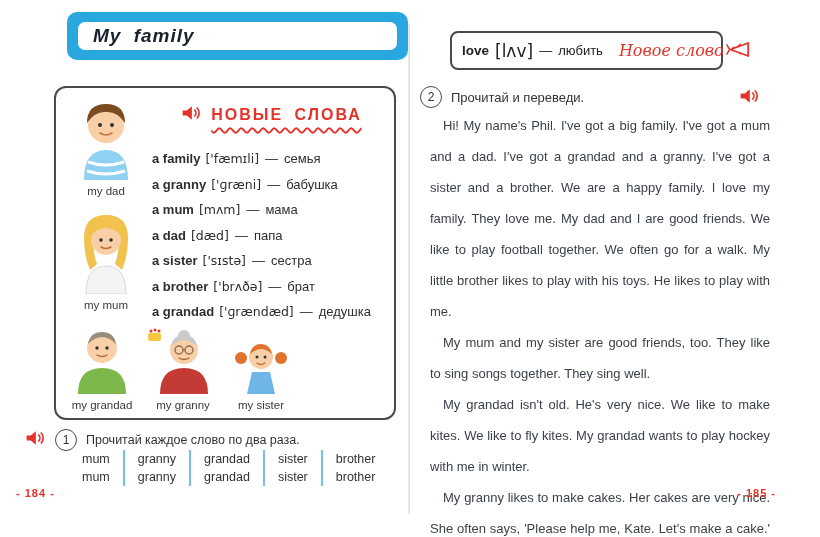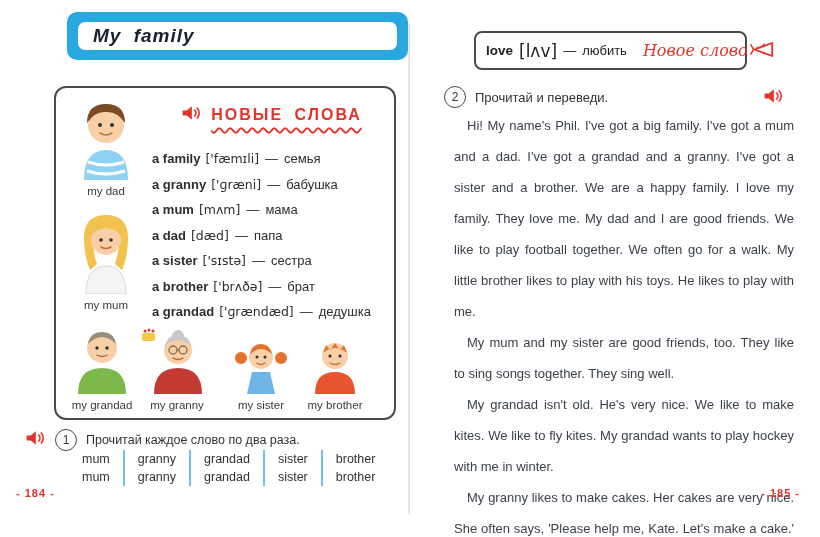--- a/index.html
+++ b/index.html
@@ -2,21 +2,21 @@
 <html><head>
 <meta charset="utf-8">
 <style>
   html,body { margin:0; padding:0; }
   body {
     width:820px; height:537px; position:relative; overflow:hidden;
     background:#ffffff; font-family:"Liberation Sans", sans-serif; color:#333;
   }
   .page { position:absolute; top:0; height:537px; width:410px; }
   .page-left { left:0; }
-  .page-right { left:410px; }
+  .page-right { left:386px; }
   .spine { position:absolute; left:408px; top:24px; width:2px; height:490px;
            background:linear-gradient(to right,#eee,#ddd); }
 
   
   .lesson-badge {
     position:absolute; left:24px; top:21px; width:46px; height:46px; border-radius:50%;
     background:#E6332A; color:#fff; font-size:23px; font-weight:bold;
     display:flex; align-items:center; justify-content:center; z-index:3;
   }
   .title-bar { position:absolute; left:67px; top:12px; width:341px; height:48px;
@@ -186,21 +186,21 @@
         <path d="M16 66 Q16 40 40 40 Q64 40 64 66 Z" fill="#7CB84C"></path>
         <circle cx="40" cy="20" r="15" fill="#F8CFA6"></circle>
         <path d="M26 16 Q28 4 40 4 Q52 4 54 16 Q47 9 40 9 Q33 9 26 16 Z" fill="#9A8C7A"></path>
         <circle cx="35" cy="20" r="1.7" fill="#333"></circle>
         <circle cx="45" cy="20" r="1.7" fill="#333"></circle>
         <path d="M35 27 Q40 30 45 27" stroke="#B06A3C" stroke-width="1.4" fill="none" stroke-linecap="round"></path>
       </svg>
       <div class="fig-label">my grandad</div>
     </div>
 
-    <div class="fig" style="left:84px; top:238px; width:74px;">
+    <div class="fig" style="left:90px; top:238px; width:74px;">
       <svg viewBox="0 0 74 68" width="74" height="68">
         <rect x="2" y="7" width="13" height="8" rx="2" fill="#F5C842"></rect>
         <circle cx="5" cy="5" r="1.5" fill="#E6332A"></circle>
           <circle cx="9" cy="4" r="1.5" fill="#E6332A"></circle>
           <circle cx="13" cy="5" r="1.5" fill="#E6332A"></circle>
         <path d="M14 68 Q14 42 38 42 Q62 42 62 68 Z" fill="#C43B35"></path>
         <circle cx="38" cy="10" r="6" fill="#C9C9C9"></circle>
         <circle cx="38" cy="24" r="14" fill="#F8CFA6"></circle>
         <path d="M25 20 Q27 9 38 9 Q49 9 51 20 Q44 14 38 14 Q32 14 25 20 Z" fill="#C9C9C9"></path>
         <circle cx="33" cy="24" r="4" fill="none" stroke="#8A6B52" stroke-width="1.3"></circle>
@@ -218,31 +218,20 @@
         <circle cx="51" cy="18" r="6" fill="#E0742F"></circle>
         <circle cx="31" cy="17" r="12" fill="#F8CFA6"></circle>
         <path d="M20 14 Q22 4 31 4 Q40 4 42 14 Q36 9 31 9 Q26 9 20 14 Z" fill="#E0742F"></path>
         <circle cx="27" cy="17" r="1.5" fill="#333"></circle>
         <circle cx="35" cy="17" r="1.5" fill="#333"></circle>
         <path d="M27 23 Q31 26 35 23" stroke="#C1713B" stroke-width="1.3" fill="none" stroke-linecap="round"></path>
       </svg>
       <div class="fig-label">my sister</div>
     </div>
 
-    <div class="fig" style="left:246px; top:252px; width:66px;">
-      <svg viewBox="0 0 66 54" width="66" height="54">
-        <path d="M13 54 Q13 32 33 32 Q53 32 53 54 Z" fill="#E8542F"></path>
-        <circle cx="33" cy="16" r="13" fill="#F8CFA6"></circle>
-        <path d="M21 13 L24 5 L28 10 L33 3 L38 10 L42 5 L45 13 Q39 8 33 8 Q27 8 21 13 Z" fill="#E07A2E"></path>
-        <circle cx="28" cy="16" r="1.6" fill="#333"></circle>
-        <circle cx="38" cy="16" r="1.6" fill="#333"></circle>
-        <path d="M28 23 Q33 26 38 23" stroke="#C1713B" stroke-width="1.4" fill="none" stroke-linecap="round"></path>
-      </svg>
-      <div class="fig-label">my brother</div>
-    </div>
   </div>
 
   <div class="ex1 ex-row">
     <span class="spk">
       <svg viewBox="0 0 26 24" width="22" height="20">
         <path d="M3 9 h5 l6-5 v16 l-6-5 H3 z" fill="#E6332A"></path>
         <path d="M17.5 8.5 a5 5 0 0 1 0 7" stroke="#E6332A" stroke-width="2" fill="none" stroke-linecap="round"></path>
         <path d="M20.5 6 a9 9 0 0 1 0 12" stroke="#E6332A" stroke-width="2" fill="none" stroke-linecap="round"></path>
       </svg>
     </span>

